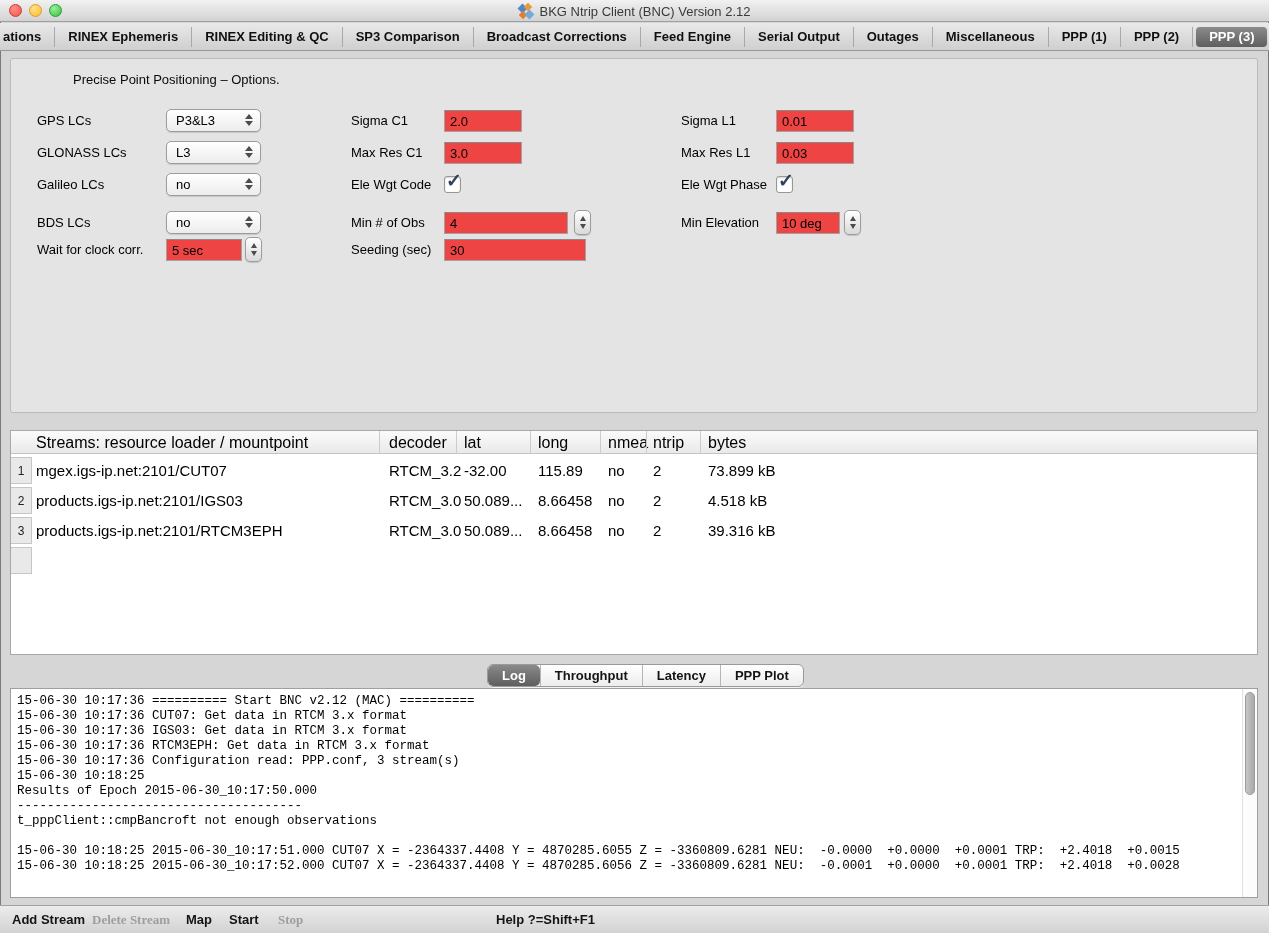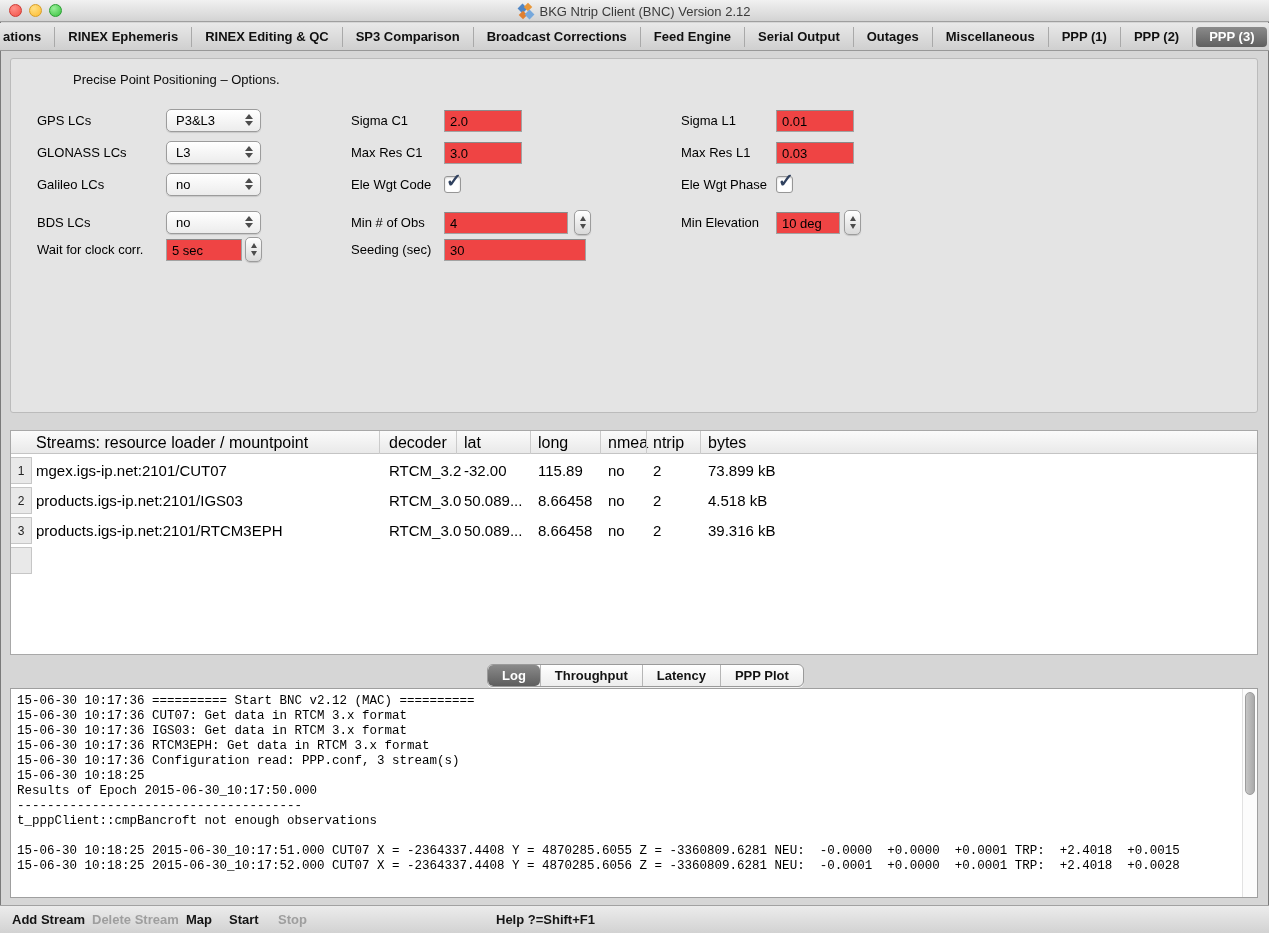--- a/index.html
+++ b/index.html
@@ -95,21 +95,21 @@
               font-size:12.5px; line-height:15px; color:#000; min-height:15px; }
   .vscroll { position:absolute; right:0; top:0; bottom:0; width:15px; background:#fcfcfc;
              border-left:1px solid #e2e2e2; }
   .vthumb { position:absolute; left:2px; right:2px; top:3px; height:103px; border-radius:6px;
             background:linear-gradient(90deg,#c6c6c6,#a9a9a9); border:1px solid #9c9c9c; }
 
   
   .toolbar { position:absolute; left:0; right:0; top:905px; height:28px;
              background:linear-gradient(#ececec,#d2d2d2); border-top:1px solid #a2a2a2; }
   .tb { position:absolute; font-size:13px; font-weight:bold; color:#141414; line-height:27px; white-space:nowrap; }
-  .tb.disabled { color:#9e9e9e; }
+  .tb.disabled { color:#9e9e9e;font-family:Liberation Serif, serif; }
   .tb-add{left:12px} .tb-del{left:92px} .tb-map{left:186px} .tb-start{left:229px} .tb-stop{left:278px} .tb-help{left:496px}
 </style>
 </head>
 <body>
 
 <div class="window">
 
   <div class="titlebar">
     <div class="lights">
       <span class="light red"></span>

